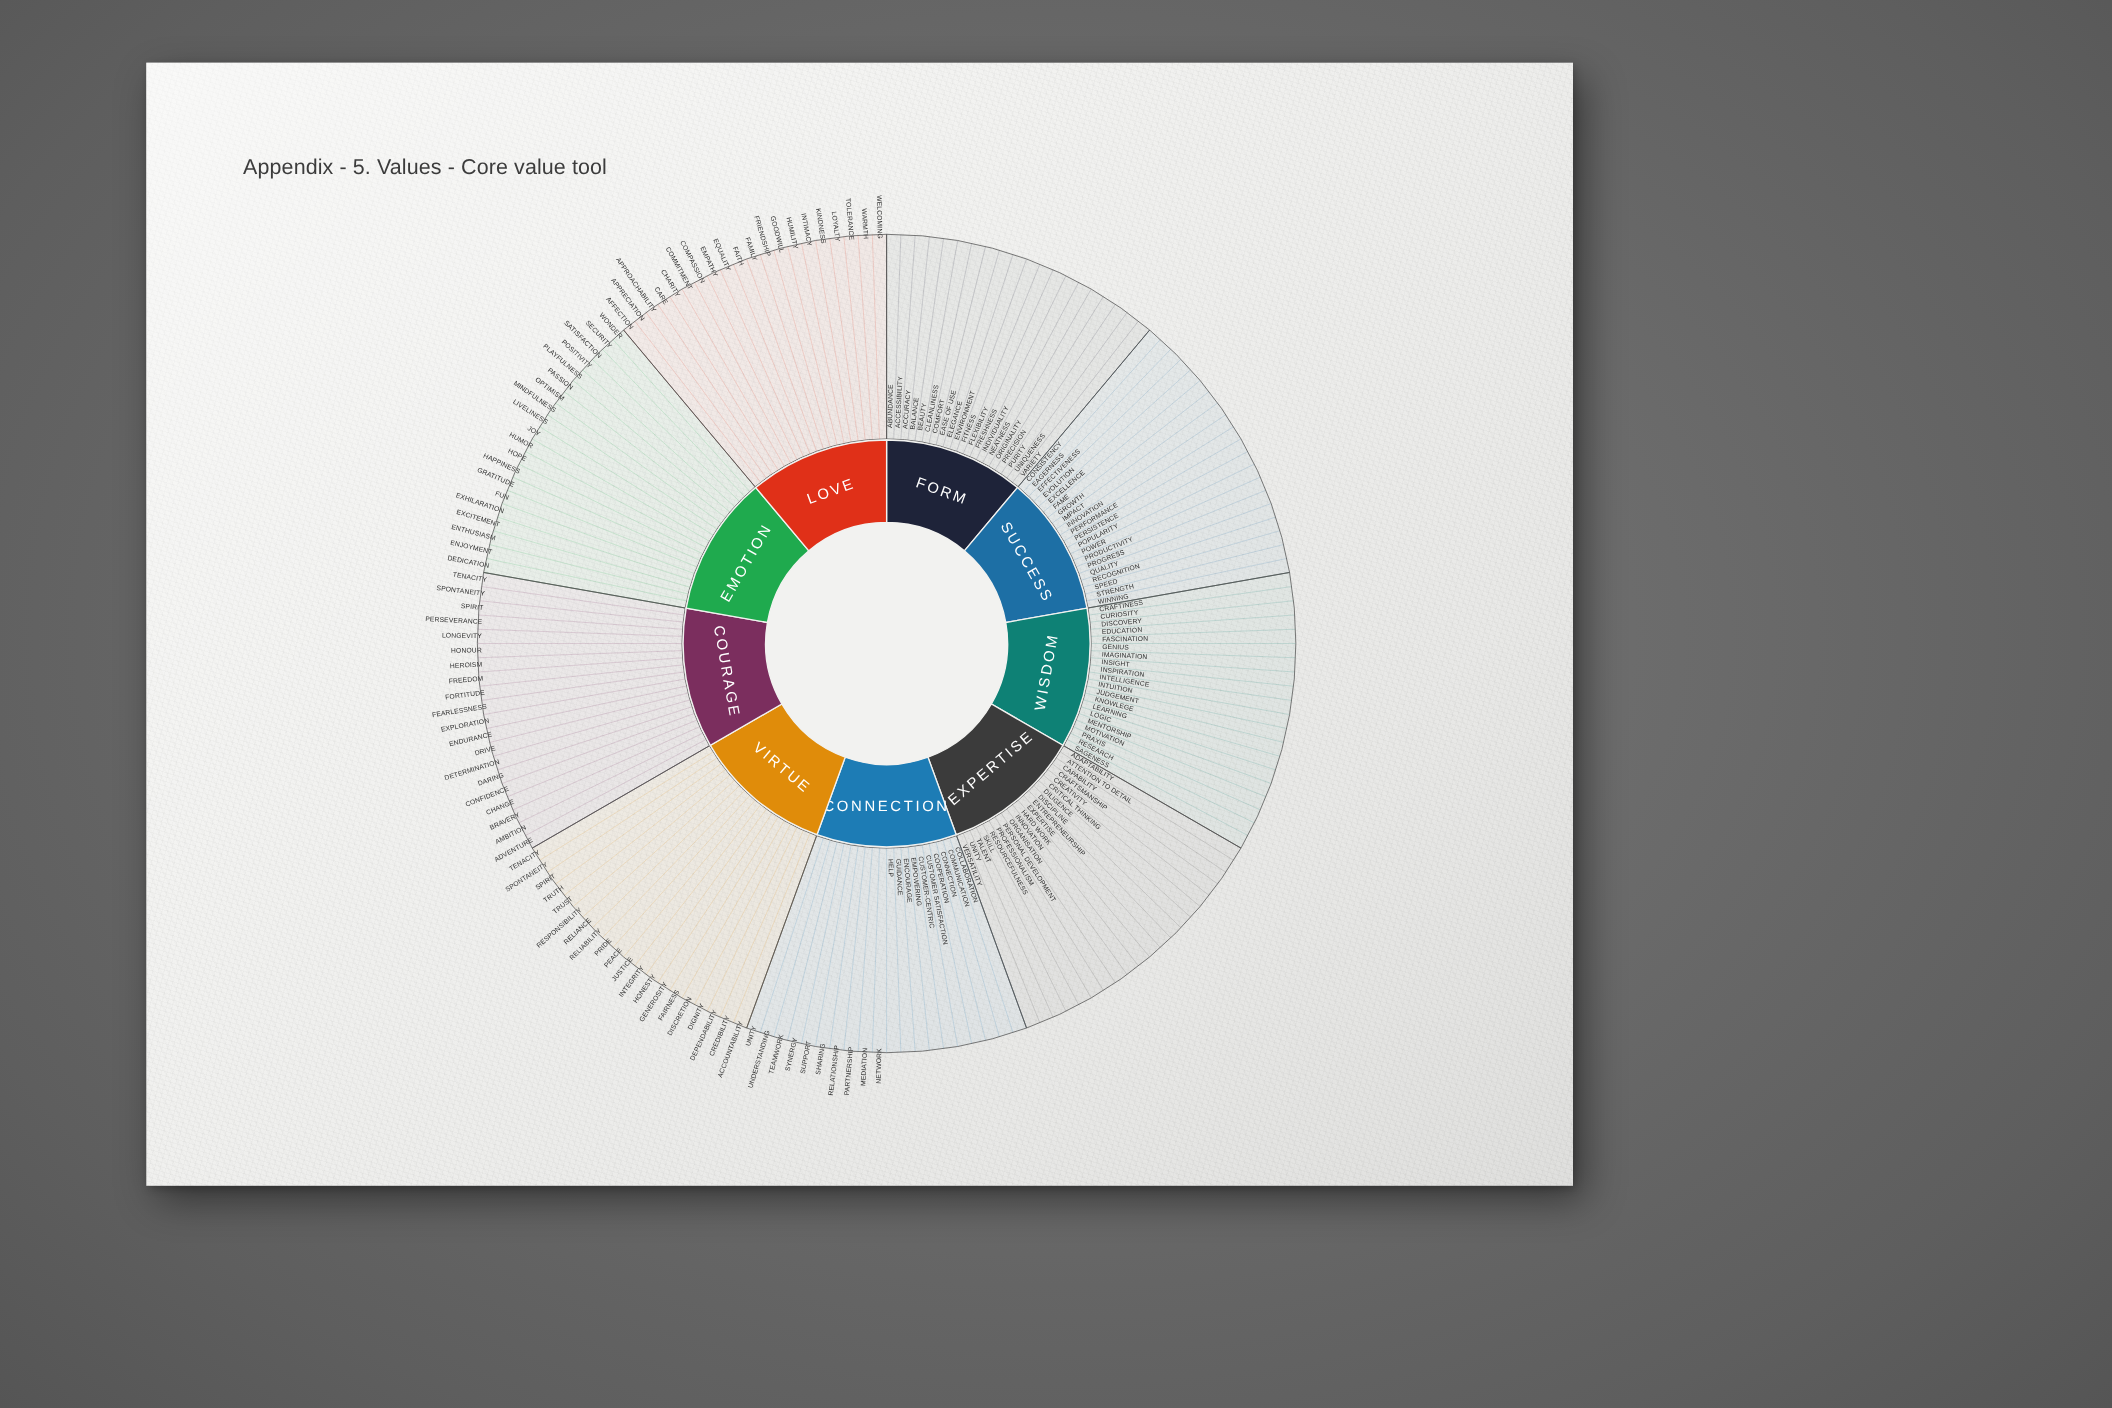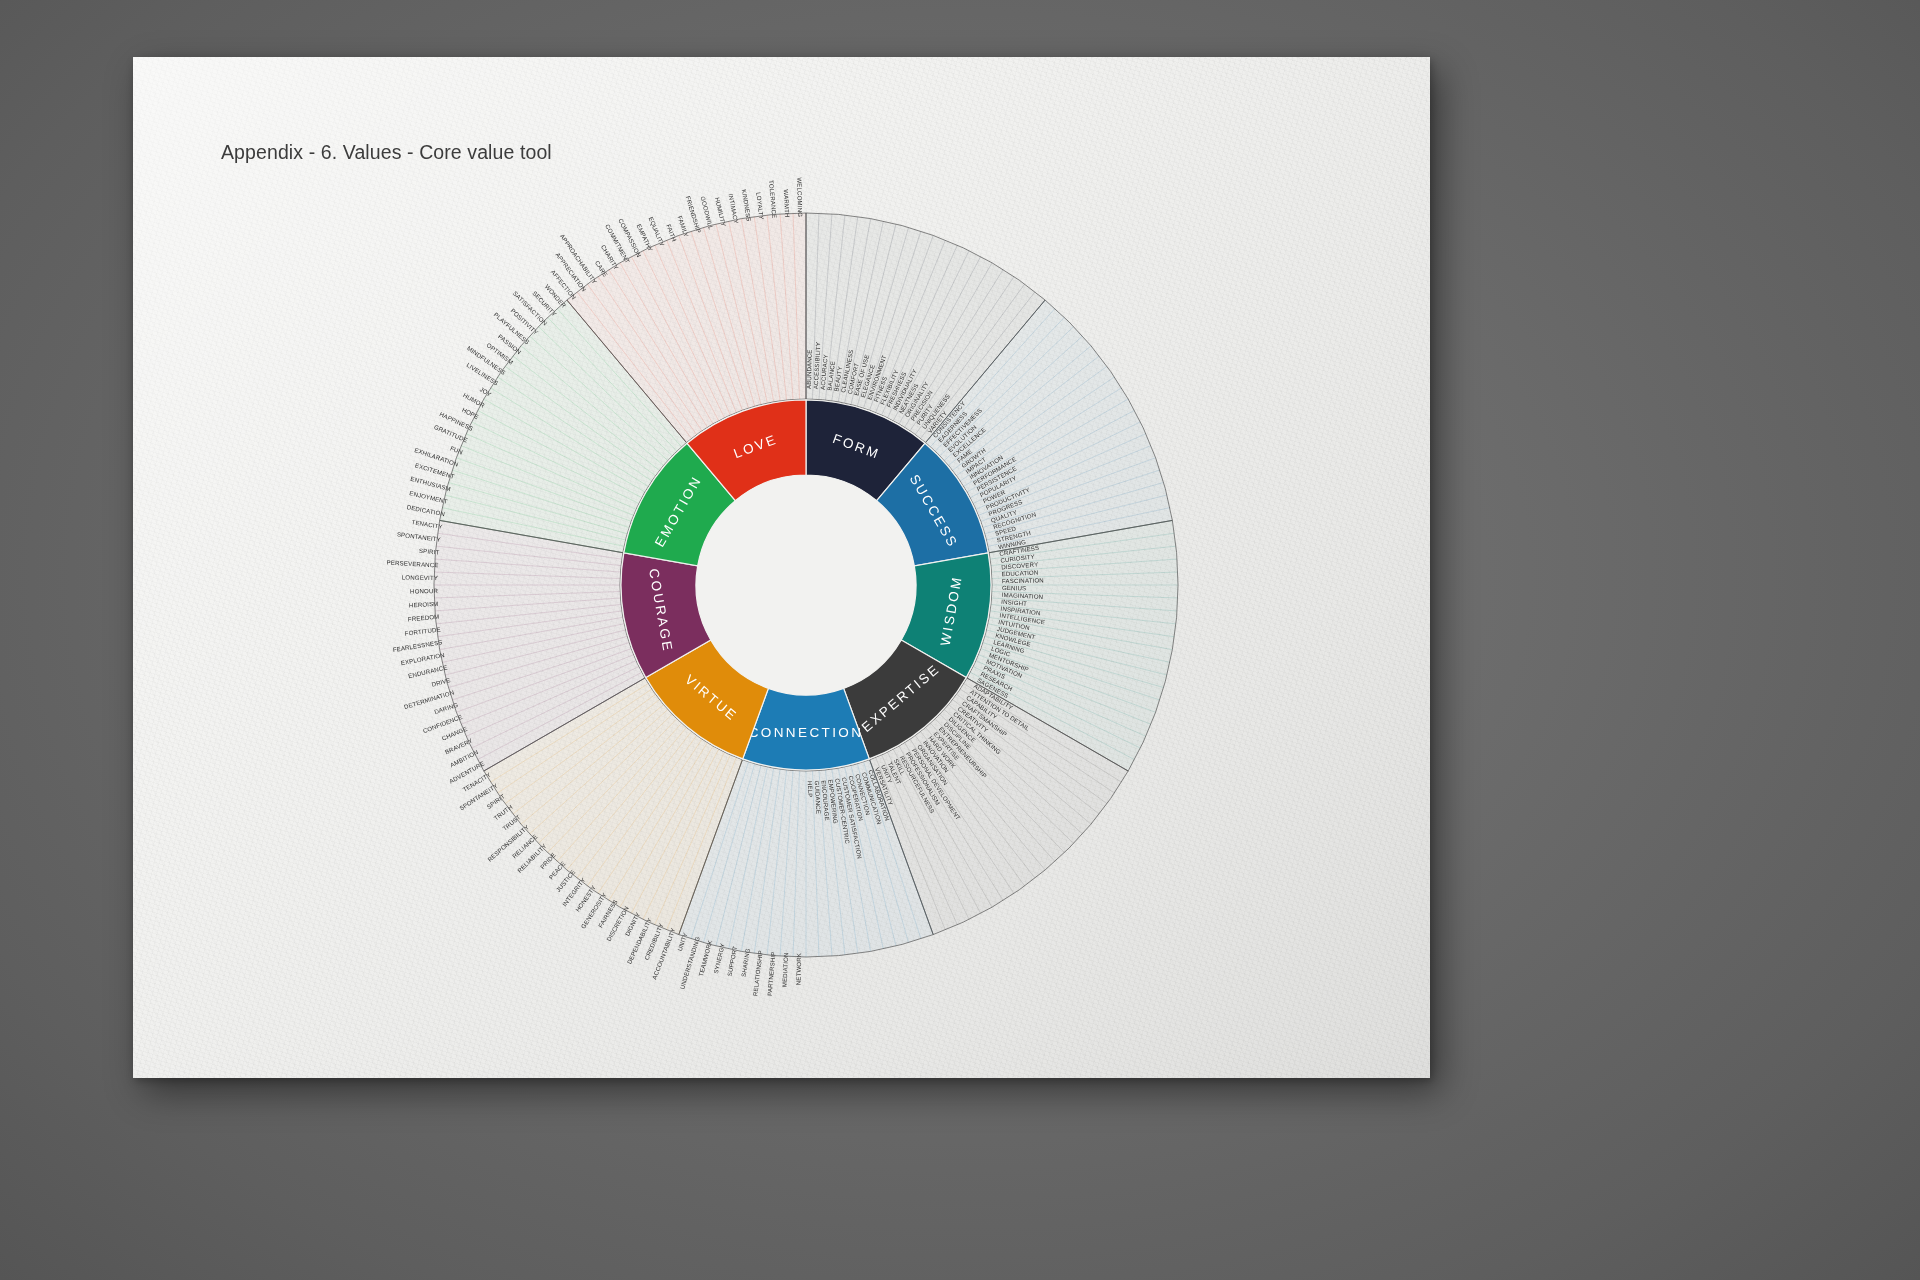--- a/index.html
+++ b/index.html
@@ -70,21 +70,21 @@
     fill:#2e2e2e;
   }
 </style>
 </head>
 <body>
 
 <div id="backdrop"></div>
 
 <div id="sheet">
 
-  <div id="page-title">Appendix - 6. Values - Core value tool</div>
+  <div id="page-title">Appendix - 5. Values - Core value tool</div>
 
   <div id="wheel-wrap">
     <svg id="wheel-svg" viewBox="0 0 1297 1021" width="1297" height="1021">
         <g>
           <path d="M 673 156 A 372 372 0 0 1 912.1169908033926 243.0314671597402 L 792.5584954016963 385.51573357987013 A 186 186 0 0 0 673 342 Z" fill="rgba(30,35,57,0.045)" stroke="none"></path>
           <line x1="673" y1="342" x2="673" y2="156" stroke="rgba(30,35,57,0.42)" stroke-width="0.35"></line>
           <text x="676.4206716617075" y="332.0298517493473" class="leaf-label" text-anchor="start" dominant-baseline="middle" transform="rotate(-89 676.4206716617075 332.0298517493473)">ABUNDANCE</text>
           <line x1="679.4913063866652" y1="342.1133061744482" x2="685.9826127733304" y2="156.22661234889637" stroke="rgba(30,35,57,0.42)" stroke-width="0.35"></line>
           <text x="683.257847423617" y="332.26861118810353" class="leaf-label" text-anchor="start" dominant-baseline="middle" transform="rotate(-87 683.257847423617 332.26861118810353)">ACCESSIBILITY</text>
           <line x1="685.9747041164073" y1="342.4530866516727" x2="698.9494082328147" y2="156.90617330334538" stroke="rgba(30,35,57,0.42)" stroke-width="0.35"></line>

